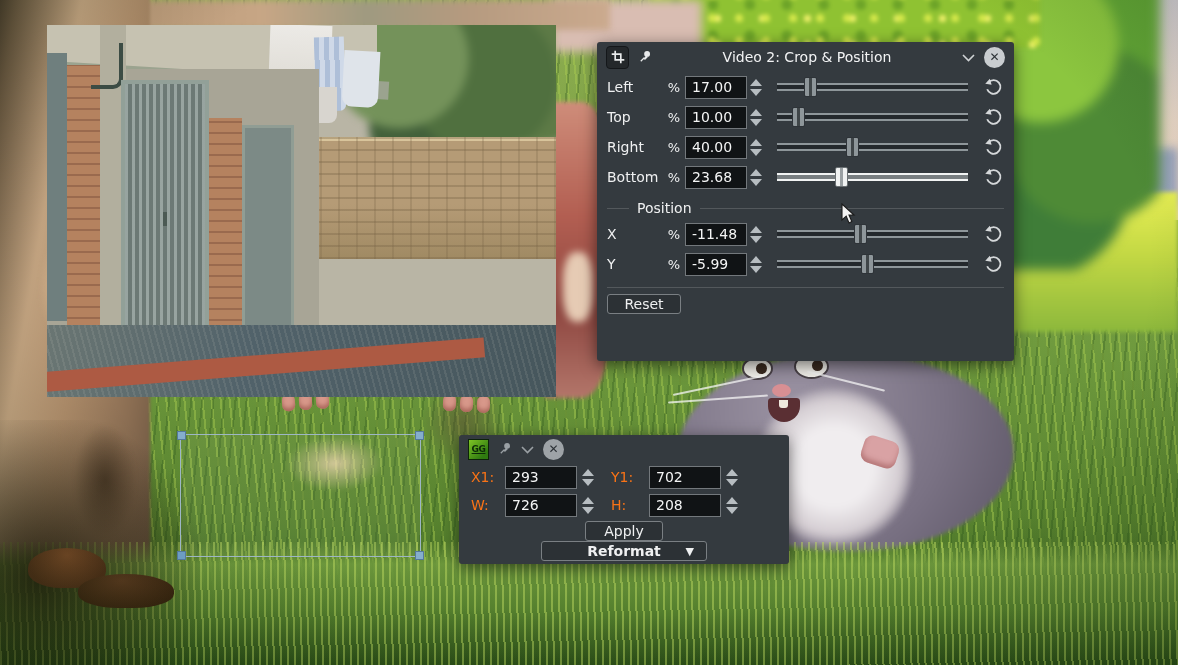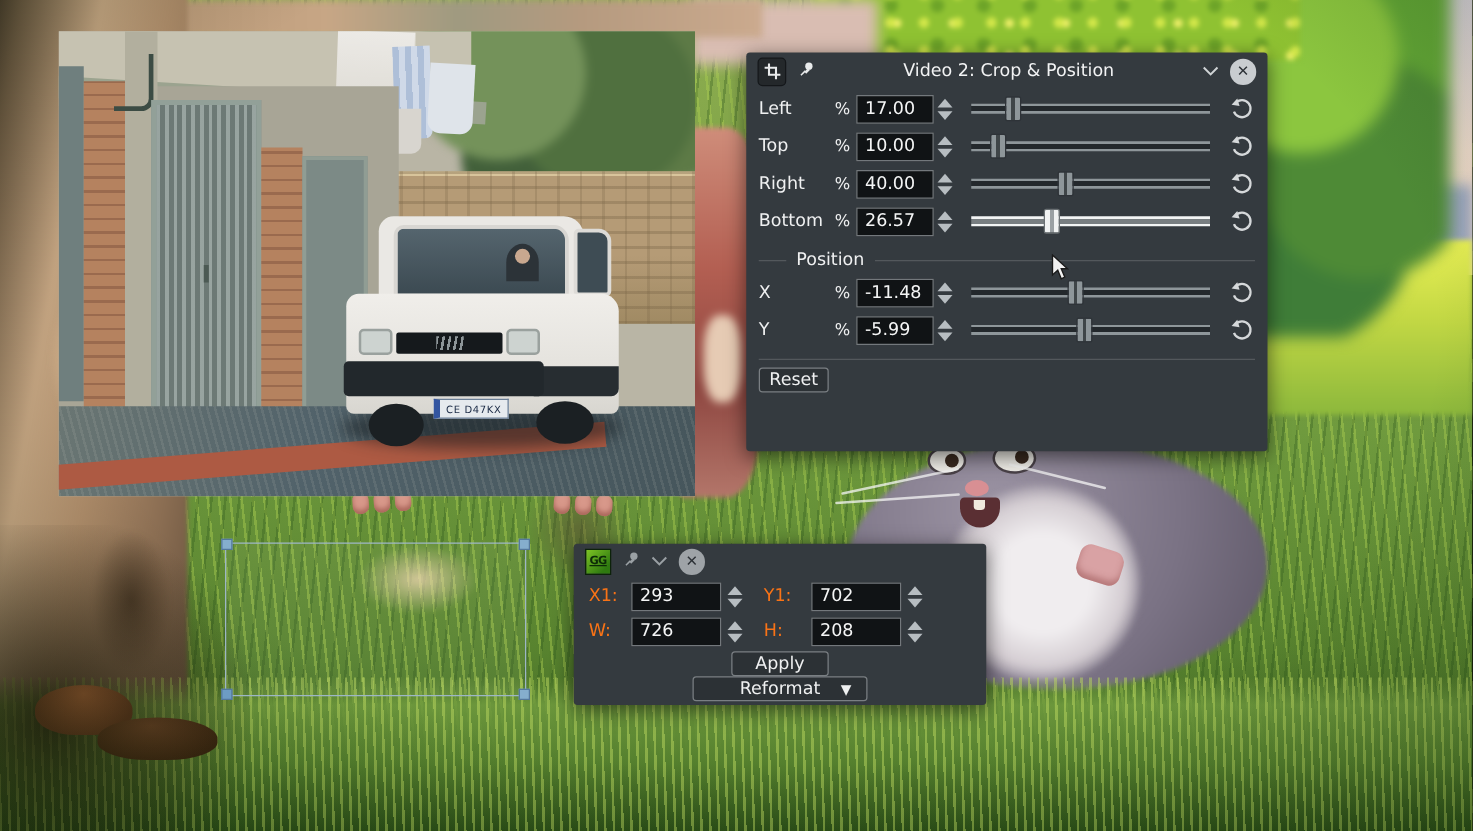--- a/index.html
+++ b/index.html
@@ -114,31 +114,31 @@
   .v2row .lbl { color:#eff0f1; }
   .v2row .unit { text-align:center; color:#eff0f1; font-size:13px; }
   .slider { position:relative; height:22px; margin:0 12px; }
   .track { position:absolute; left:0; right:0; top:7px; height:8px; background:linear-gradient(#8e969a 0 2px,#23282c 2px 6px,#8e969a 6px 8px); }
   .handle { position:absolute; top:1px; width:13px; height:20px; border:1px solid #2e3338; border-radius:2px; background:linear-gradient(90deg,#8e969a 0 4px,#3f4548 4px 7px,#8e969a 7px 13px); }
   .v2row.hover .track { background:linear-gradient(#f2f4f4 0 2px,#787e81 2px 6px,#f2f4f4 6px 8px); }
   .v2row.hover .handle { background:linear-gradient(90deg,#f0f2f2 0 4px,#9aa0a3 4px 7px,#f0f2f2 7px 13px); border-color:#6a7073; }
   .undo { display:flex; align-items:center; justify-content:center; }
   .sep { height:1px; background:#53585c; margin:8px 10px 0 10px; }
   .reset-row { padding:6px 10px; }
-  .btn-reset { width:56px; }
+  .btn-reset { width:74px; }
 
   
   .dlg-cin { left:459px; top:435px; width:330px; height:129px; z-index:11; }
   .dlg-cin .titlebar { height:28px; }
   .gg-icon { width:21px; height:21px; background:linear-gradient(135deg,#7ec425,#2f7a10 80%); border:1px solid #0d230a; display:flex; align-items:center; justify-content:center; font-size:9px; font-weight:bold; color:#0c2b08; letter-spacing:-.5px;text-decoration:underline; }
   .cin-row { display:grid; grid-template-columns:32px 72px 20px 46px 72px 20px; align-items:center; column-gap:2px; height:28px; padding:0 12px; }
   .cin-row .lbl { color:#f97316; }
   .cin-btns { display:flex; align-items:center; justify-content:space-between; padding:2px 12px 0 12px;flex-direction:column; }
   .btn-apply { width:78px; }
-  .btn-reformat { width:140px; position:relative; }
+  .btn-reformat { width:166px; position:relative;font-weight:bold; }
   .btn-reformat .arrow { position:absolute; right:12px; font-size:11px; }
 
   .cursor { z-index:50; }
 </style>
 </head>
 <body>
 
 <div class="screen">
 
   <div class="abs bg-base"></div>
@@ -206,40 +206,20 @@
     <div class="pv-pillarA"></div>
     <div class="pv-pier"></div>
     <div class="pv-conduit"></div>
     <div class="pv-door1">
         <i></i>
       </div>
     <div class="pv-pillarB"></div>
     <div class="pv-door2"></div>
     <div class="pv-ground"></div>
     <div class="pv-sill"></div>
-    <div class="car">
-      <div class="car-shadow"></div>
-      <div class="car-roof"></div>
-      <div class="car-windshield"></div>
-      <div class="car-driver">
-          <i></i>
-        </div>
-      <div class="car-sidewin"></div>
-      <div class="car-body"></div>
-      <div class="car-sideline"></div>
-      <div class="car-hl-l"></div>
-      <div class="car-hl-r"></div>
-      <div class="car-grille">
-          <i></i>
-        </div>
-      <div class="car-bumper"></div>
-      <div class="car-plate">CE D47KX</div>
-      <div class="car-wheel" style="left:18px; top:150px; width:44px; height:34px;"></div>
-      <div class="car-wheel" style="left:152px; top:148px; width:46px; height:34px;"></div>
-    </div>
   </div>
 
   <div class="abs crop-rect">
     <div class="crop-handle" style="left:-4px; top:-4px;"></div>
     <div class="crop-handle" style="right:-4px; top:-4px;"></div>
     <div class="crop-handle" style="left:-4px; bottom:-4px; background:#6d9cc4;"></div>
     <div class="crop-handle" style="right:-4px; bottom:-4px;"></div>
   </div>
 
   <div class="abs dlg dlg-v2">
@@ -324,21 +304,21 @@
           <svg width="20" height="20" viewBox="0 0 22 22">
             <path d="M6 6 A 7.5 7.5 0 1 1 4.6 13.5" fill="none" stroke="#d5d8da" stroke-width="2"></path>
             <path d="M7.5 2 L2.5 7.5 L9.5 8.5 Z" fill="#d5d8da"></path>
           </svg>
         </span>
     </div>
 
     <div class="v2row hover">
       <span class="lbl">Bottom</span>
       <span class="unit">%</span>
-      <span class="field">26.57</span>
+      <span class="field">23.68</span>
       <span class="spin">
           <i class="up"></i>
           <i class="dn"></i>
         </span>
       <span class="slider">
           <span class="track"></span>
           <span class="handle" style="left: calc(33.5% - 6px);"></span>
         </span>
       <span class="undo">
           <svg width="20" height="20" viewBox="0 0 22 22">

